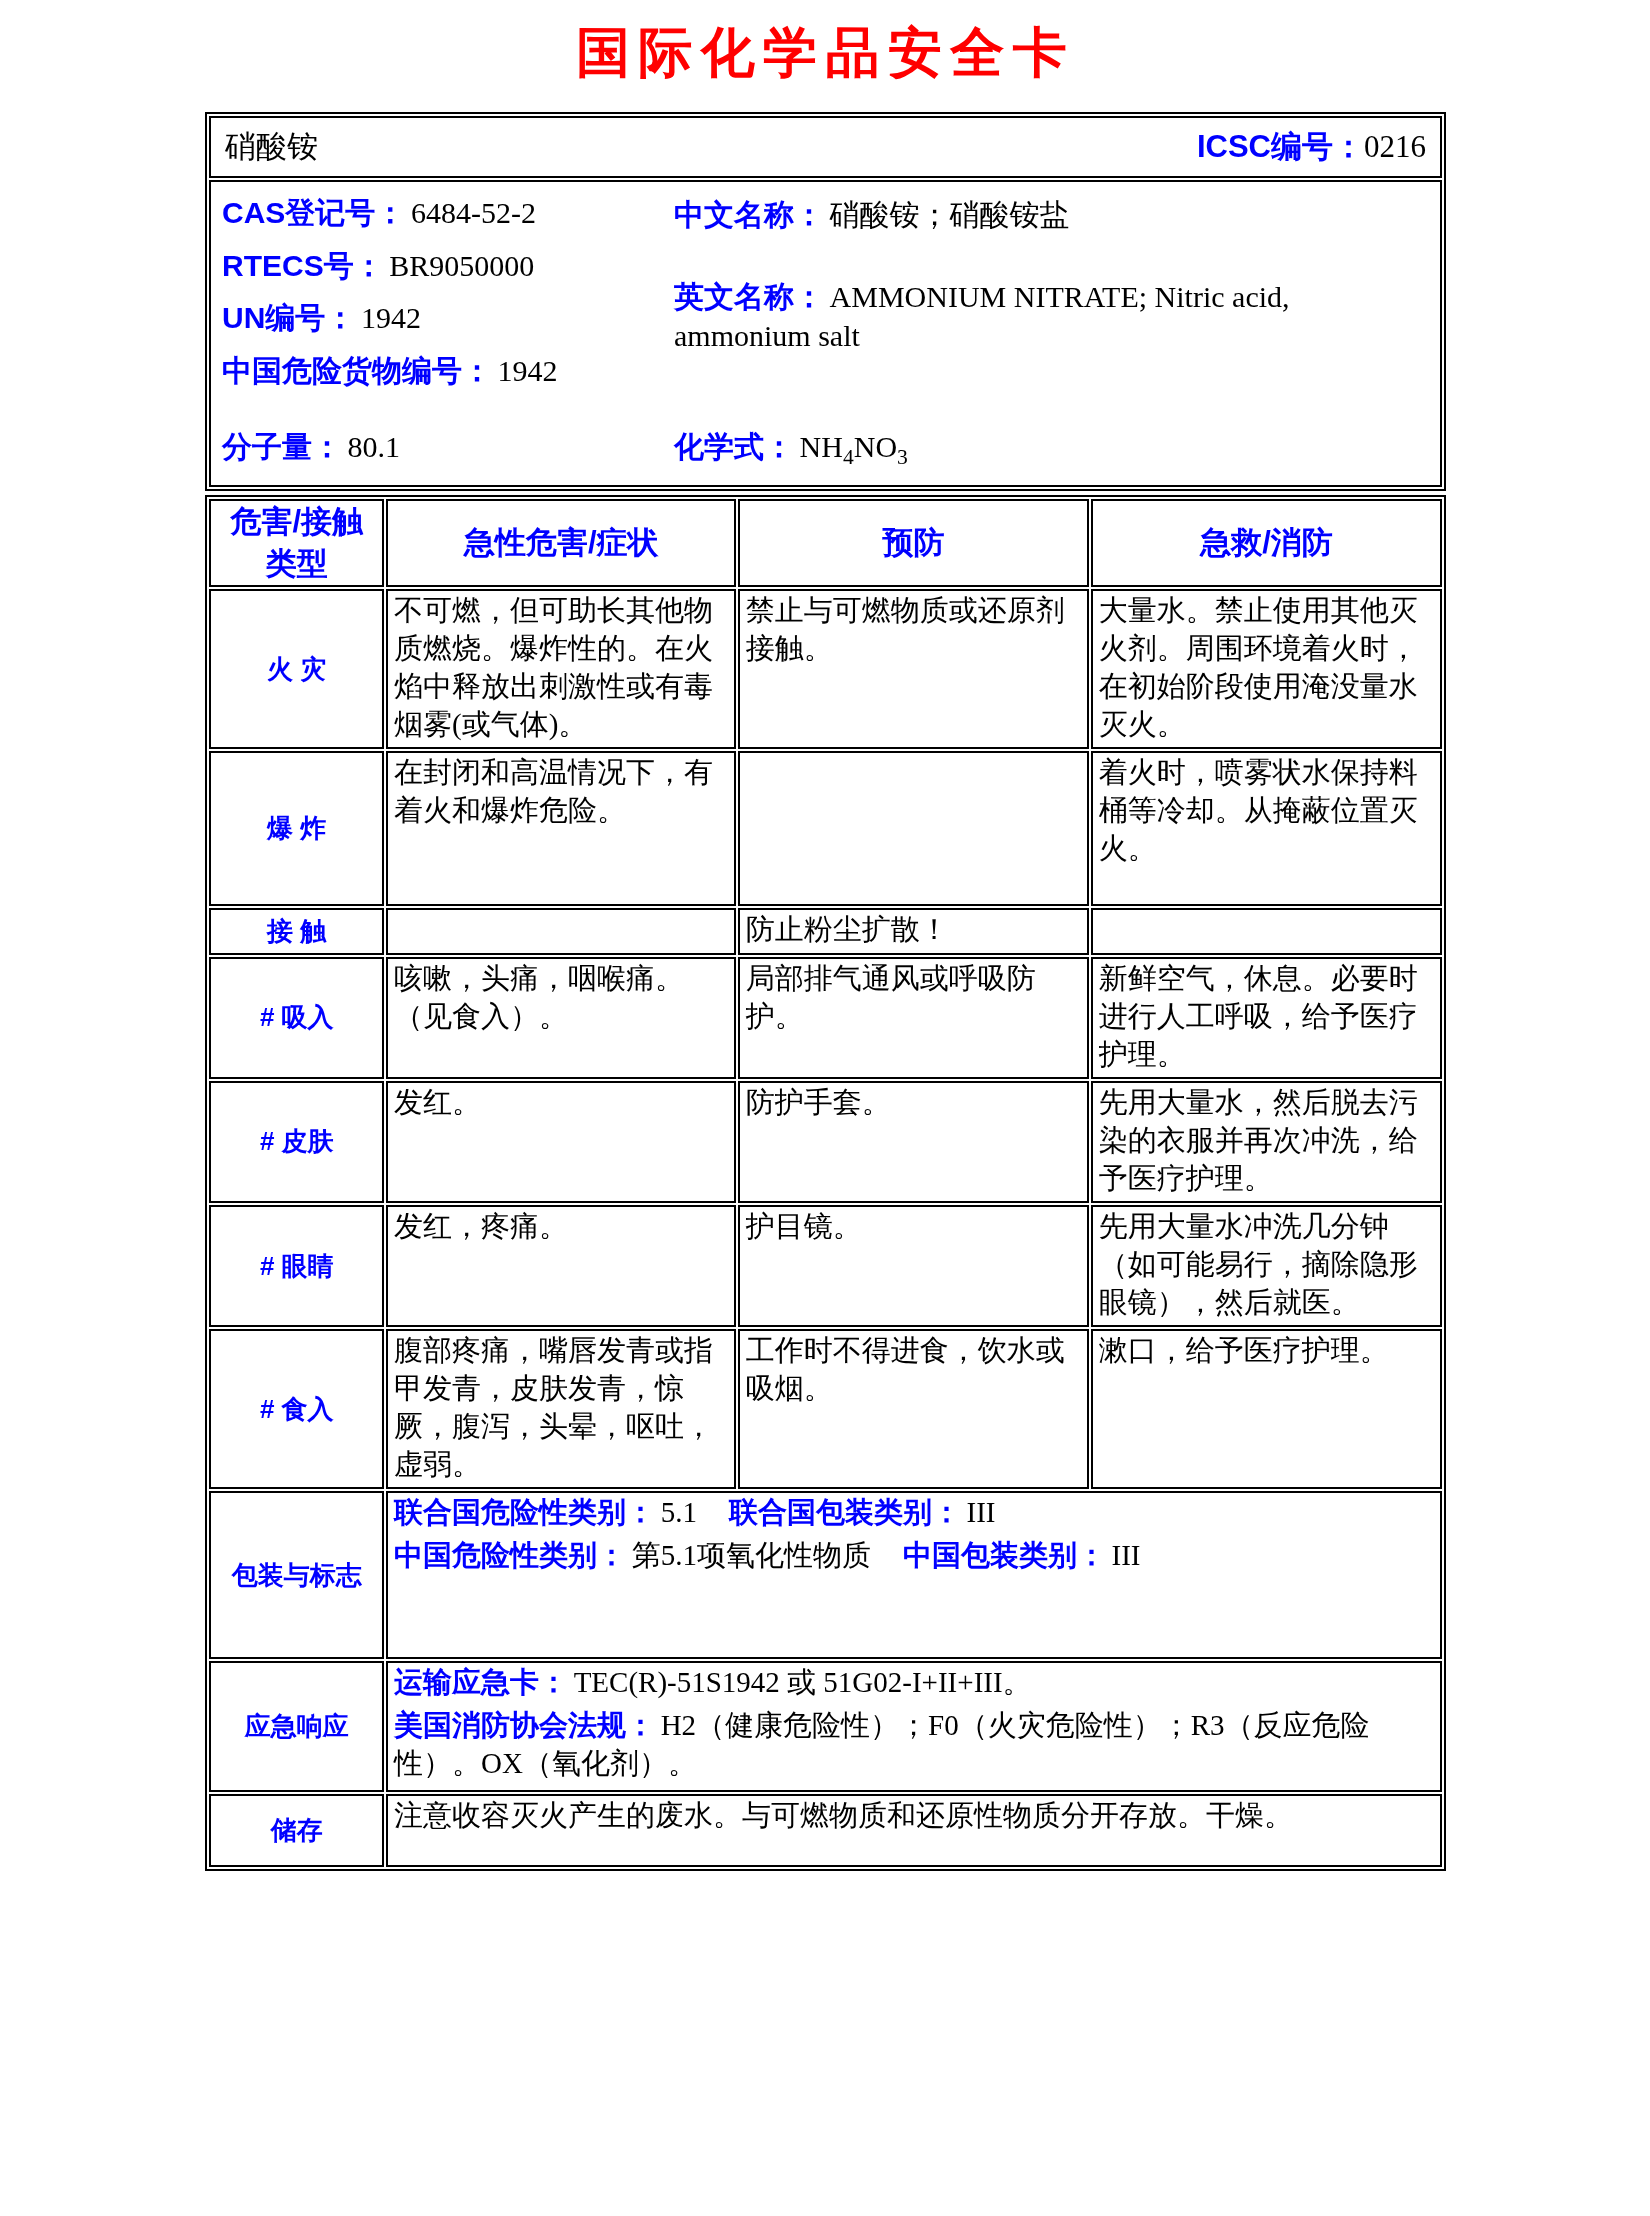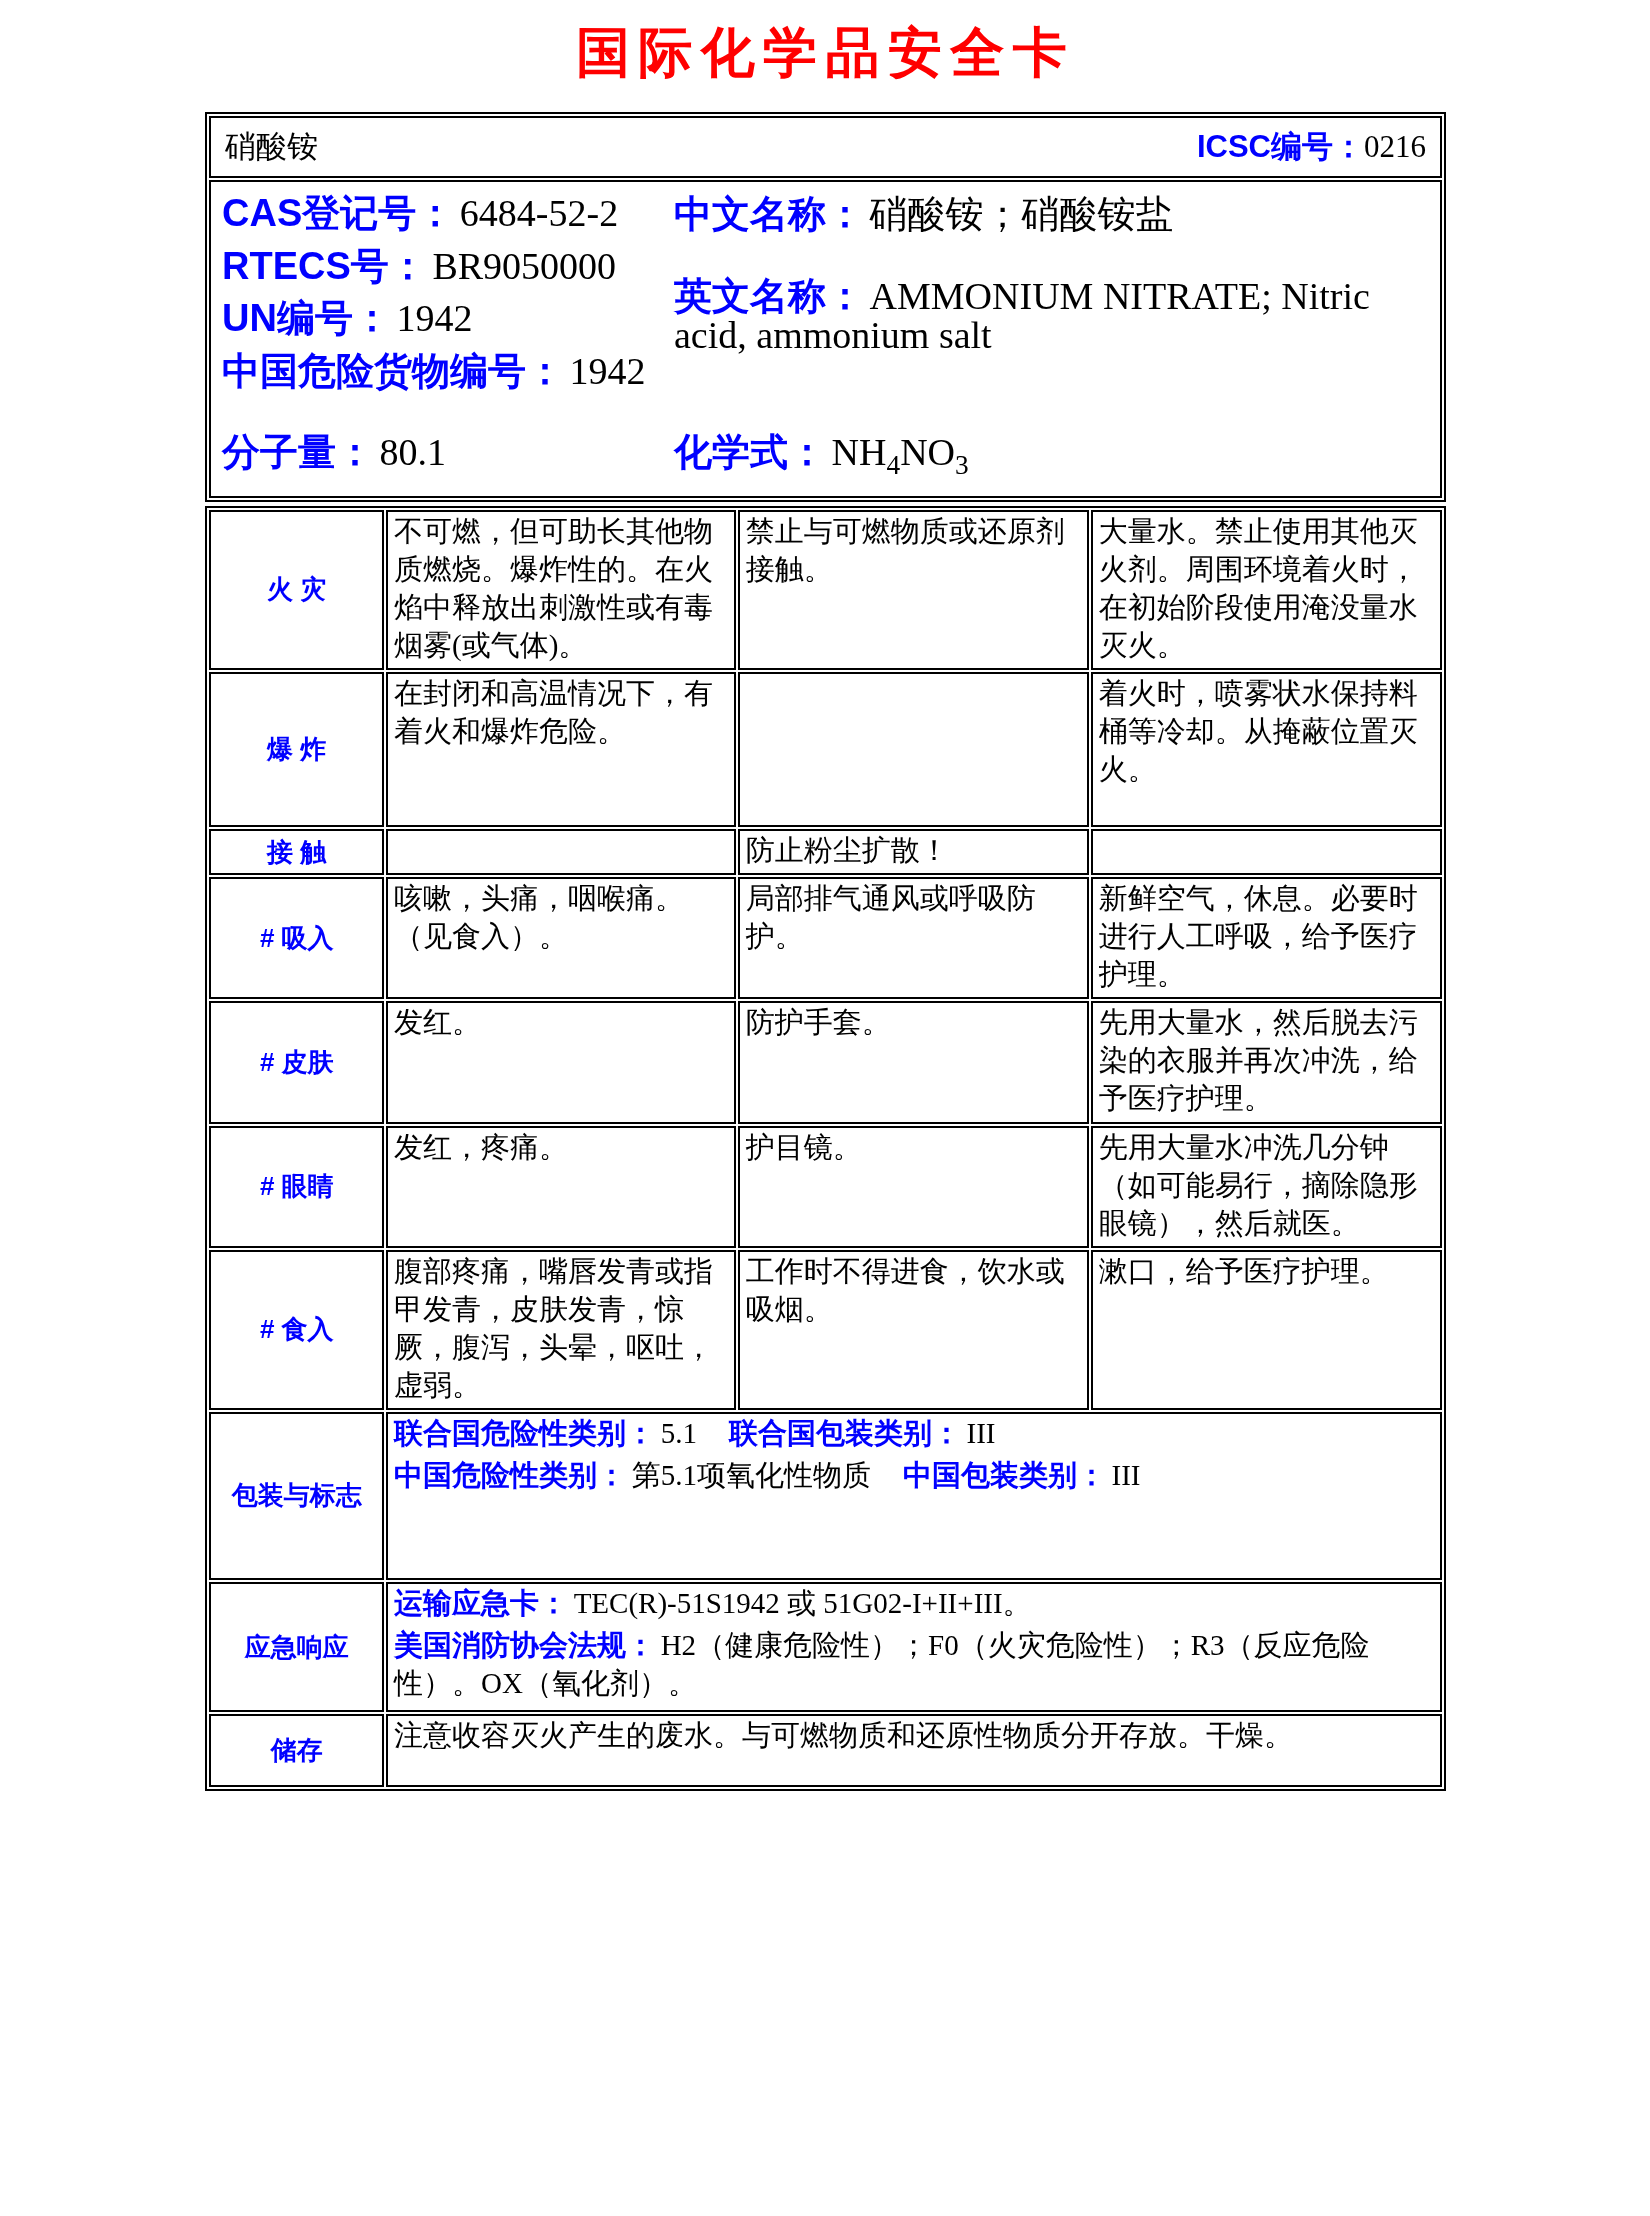--- a/index.html
+++ b/index.html
@@ -38,21 +38,21 @@
     font-weight: bold;
     font-family: "Liberation Sans", "DejaVu Sans", sans-serif;
   }
   .val { color: #000; font-family: "Liberation Serif", "DejaVu Serif", serif; }
   .val.after { margin-left: 5.6px; }
 
   
   .name-cell { padding: 8.4px 14px; height: 59px; vertical-align: middle; }
   .name-row { display: flex; justify-content: space-between; align-items: center; font-size: 31px; }
   .icsc-group { white-space: nowrap; }
-  .info-cell { padding: 12.5px 11px 15.3px; height: 273px; vertical-align: top; font-size: 38px; }
+  .info-cell { padding: 12.5px 11px 15.3px; height: 273px; vertical-align: top; font-size: 30px; }
   .info-grid { display: flex; }
   .info-left { width: 452px; flex: none; }
   .info-left .info-line { margin-bottom: 16.7px; line-height: 36px; }
   .info-right { flex: 1; }
   .info-right .info-line { line-height: 39px; }
   .info-right .en { margin-top: 43px; }
   .mol-row { display: flex; margin-top: 21px; }
   .mol-left { width: 452px; flex: none; }
   .formula sub { font-size: 0.72em; }
 
@@ -141,20 +141,27 @@
     </table>
 
   <table class="tbl main-tbl">
     <colgroup>
       <col style="width:14.3%">
       <col style="width:28.5%">
       <col style="width:28.6%">
       <col style="width:28.6%">
     </colgroup>
     <tbody>
+        <tr class="r-head">
+      <th class="two-line">危害/接触
+类型</th>
+      <th>急性危害/症状</th>
+      <th>预防</th>
+      <th>急救/消防</th>
+    </tr>
     <tr class="r-fire">
       <td class="type">火 灾</td>
       <td class="c">不可燃，但可助长其他物质燃烧。爆炸性的。在火焰中释放出刺激性或有毒烟雾(或气体)。</td>
       <td class="c">禁止与可燃物质或还原剂接触。</td>
       <td class="c">大量水。禁止使用其他灭火剂。周围环境着火时，在初始阶段使用淹没量水灭火。</td>
     </tr>
     <tr class="r-expl">
       <td class="type">爆 炸</td>
       <td class="c">在封闭和高温情况下，有着火和爆炸危险。</td>
       <td class="c"></td>

